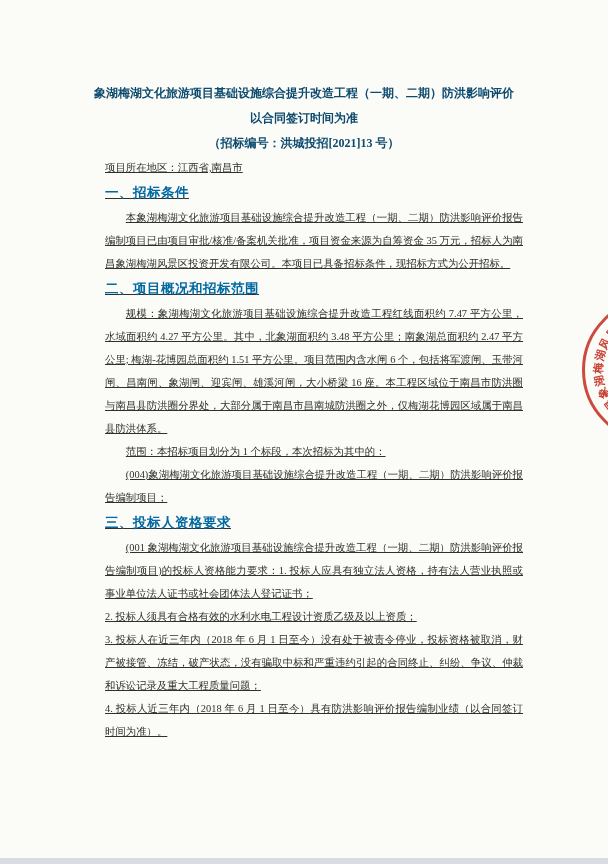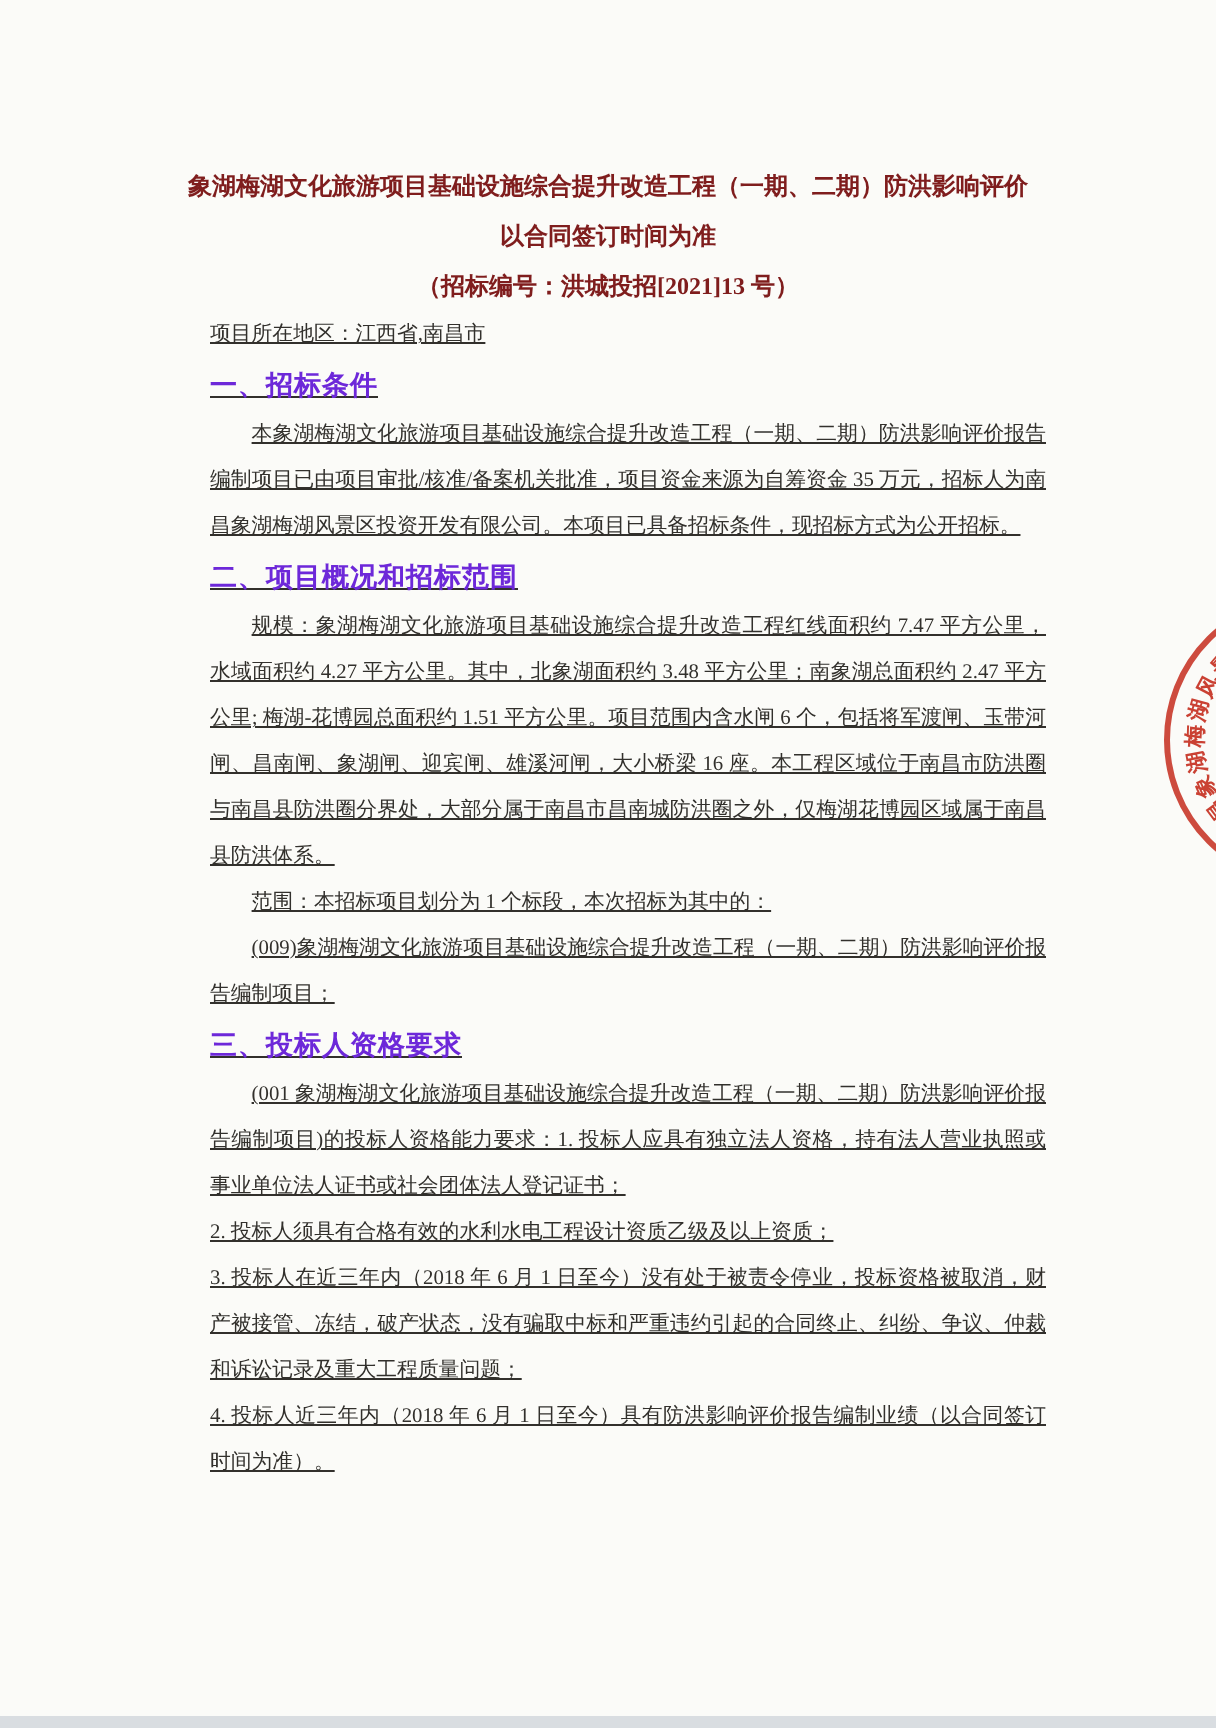--- a/index.html
+++ b/index.html
@@ -5,30 +5,30 @@
   html,body{margin:0;padding:0;}
   body{width:608px;height:864px;overflow:hidden;background:#e8e8e8;}
   .page{
     position:relative;width:608px;height:864px;overflow:hidden;
     background:#fbfbf8;
     font-family:"Liberation Serif","DejaVu Serif",serif;
     color:#32302c;
   }
   .title-block{
     position:absolute;left:80px;top:81px;width:448px;
-    text-align:center;font-weight:bold;color:#7f1d1d;
+    text-align:center;font-weight:bold;color:#0c4a6e;
   }
   .title-line{font-size:12px;line-height:25px;letter-spacing:0px;}
   .content{
     position:absolute;left:105px;top:156px;width:418px;text-decoration:underline;
   }
   .location{margin-top:27px;font-size:10.4px;line-height:23px;}
   h2.sec{
     font-size:13.5px;line-height:26px;margin:1px 0 0 0;
-    font-weight:bold;color:#6d28d9;letter-spacing:0.5px;
+    font-weight:bold;color:#0369a1;letter-spacing:0.5px;
   }
   p.para{font-size:10.4px;line-height:23px;margin:0;text-align:justify;}
   p.indent{text-indent:2em;}
   
   .stamp{
     position:absolute;left:582px;top:297px;width:146px;height:146px;
     border:3px solid rgba(196,44,29,0.85);border-radius:50%;
     box-sizing:border-box;
   }
   .stamp-char{
@@ -54,21 +54,21 @@
 
   <div class="content">
     <p class="para location">项目所在地区：江西省,南昌市</p>
 
     <h2 class="sec">一、招标条件</h2>
     <p class="para indent">本象湖梅湖文化旅游项目基础设施综合提升改造工程（一期、二期）防洪影响评价报告编制项目已由项目审批/核准/备案机关批准，项目资金来源为自筹资金 35 万元，招标人为南昌象湖梅湖风景区投资开发有限公司。本项目已具备招标条件，现招标方式为公开招标。</p>
 
     <h2 class="sec">二、项目概况和招标范围</h2>
     <p class="para indent">规模：象湖梅湖文化旅游项目基础设施综合提升改造工程红线面积约 7.47 平方公里，水域面积约 4.27 平方公里。其中，北象湖面积约 3.48 平方公里；南象湖总面积约 2.47 平方公里; 梅湖-花博园总面积约 1.51 平方公里。项目范围内含水闸 6 个，包括将军渡闸、玉带河闸、昌南闸、象湖闸、迎宾闸、雄溪河闸，大小桥梁 16 座。本工程区域位于南昌市防洪圈与南昌县防洪圈分界处，大部分属于南昌市昌南城防洪圈之外，仅梅湖花博园区域属于南昌县防洪体系。</p>
     <p class="para indent">范围：本招标项目划分为 1 个标段，本次招标为其中的：</p>
-    <p class="para indent">(009)象湖梅湖文化旅游项目基础设施综合提升改造工程（一期、二期）防洪影响评价报告编制项目；</p>
+    <p class="para indent">(004)象湖梅湖文化旅游项目基础设施综合提升改造工程（一期、二期）防洪影响评价报告编制项目；</p>
 
     <h2 class="sec">三、投标人资格要求</h2>
     <p class="para indent">(001 象湖梅湖文化旅游项目基础设施综合提升改造工程（一期、二期）防洪影响评价报告编制项目)的投标人资格能力要求：1. 投标人应具有独立法人资格，持有法人营业执照或事业单位法人证书或社会团体法人登记证书；</p>
     <p class="para">2. 投标人须具有合格有效的水利水电工程设计资质乙级及以上资质；</p>
     <p class="para">3. 投标人在近三年内（2018 年 6 月 1 日至今）没有处于被责令停业，投标资格被取消，财产被接管、冻结，破产状态，没有骗取中标和严重违约引起的合同终止、纠纷、争议、仲裁和诉讼记录及重大工程质量问题；</p>
     <p class="para">4. 投标人近三年内（2018 年 6 月 1 日至今）具有防洪影响评价报告编制业绩（以合同签订时间为准）。</p>
   </div>
 
   <div class="stamp">
 

